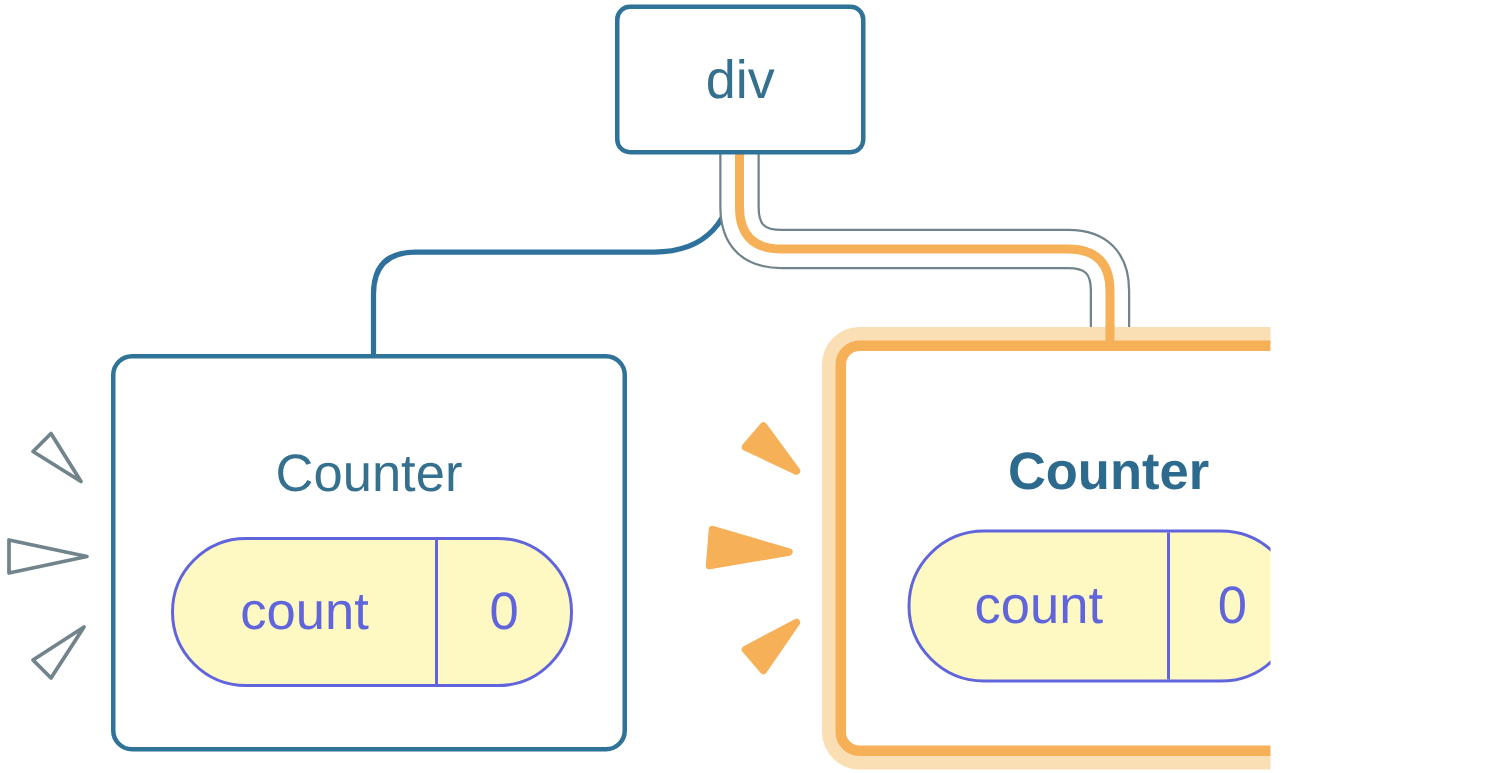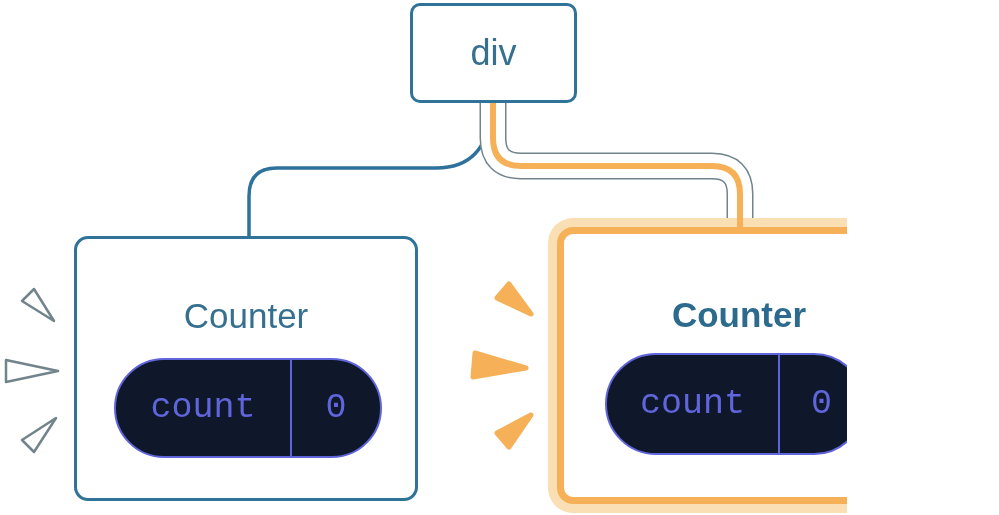--- a/index.html
+++ b/index.html
@@ -46,21 +46,21 @@
   }
   .card-title{
     position:absolute;left:0;width:100%;text-align:center;
     font-size:35px;line-height:38px;color:var(--title-blue);margin-top:12px;
   }
   .card-left .card-title{top:46px;font-weight:400;}
   .card-right .card-title{top:50px;font-weight:700;color:var(--title-blue-bold);}
   .pill{
     position:absolute;box-sizing:border-box;display:flex;align-items:stretch;
     border:2.5px solid var(--state-purple);border-radius:60px;
-    font-size:35px;color:var(--state-purple);background:#0f172a;font-family:Liberation Mono, monospace;
+    font-size:35px;color:var(--state-purple);background:#fef9c3;
   }
   .card-left .pill{left:37px;top:119px;width:268px;height:100px;}
   .card-right .pill{left:41px;top:119px;width:260px;height:102px;}
   .pill-key{
     display:flex;align-items:center;justify-content:center;
     border-right:2.5px solid var(--state-purple);
   }
   .card-left .pill-key{width:174px;}
   .card-right .pill-key{width:171px;}
   .pill-val{flex:1;display:flex;align-items:center;justify-content:center;}

